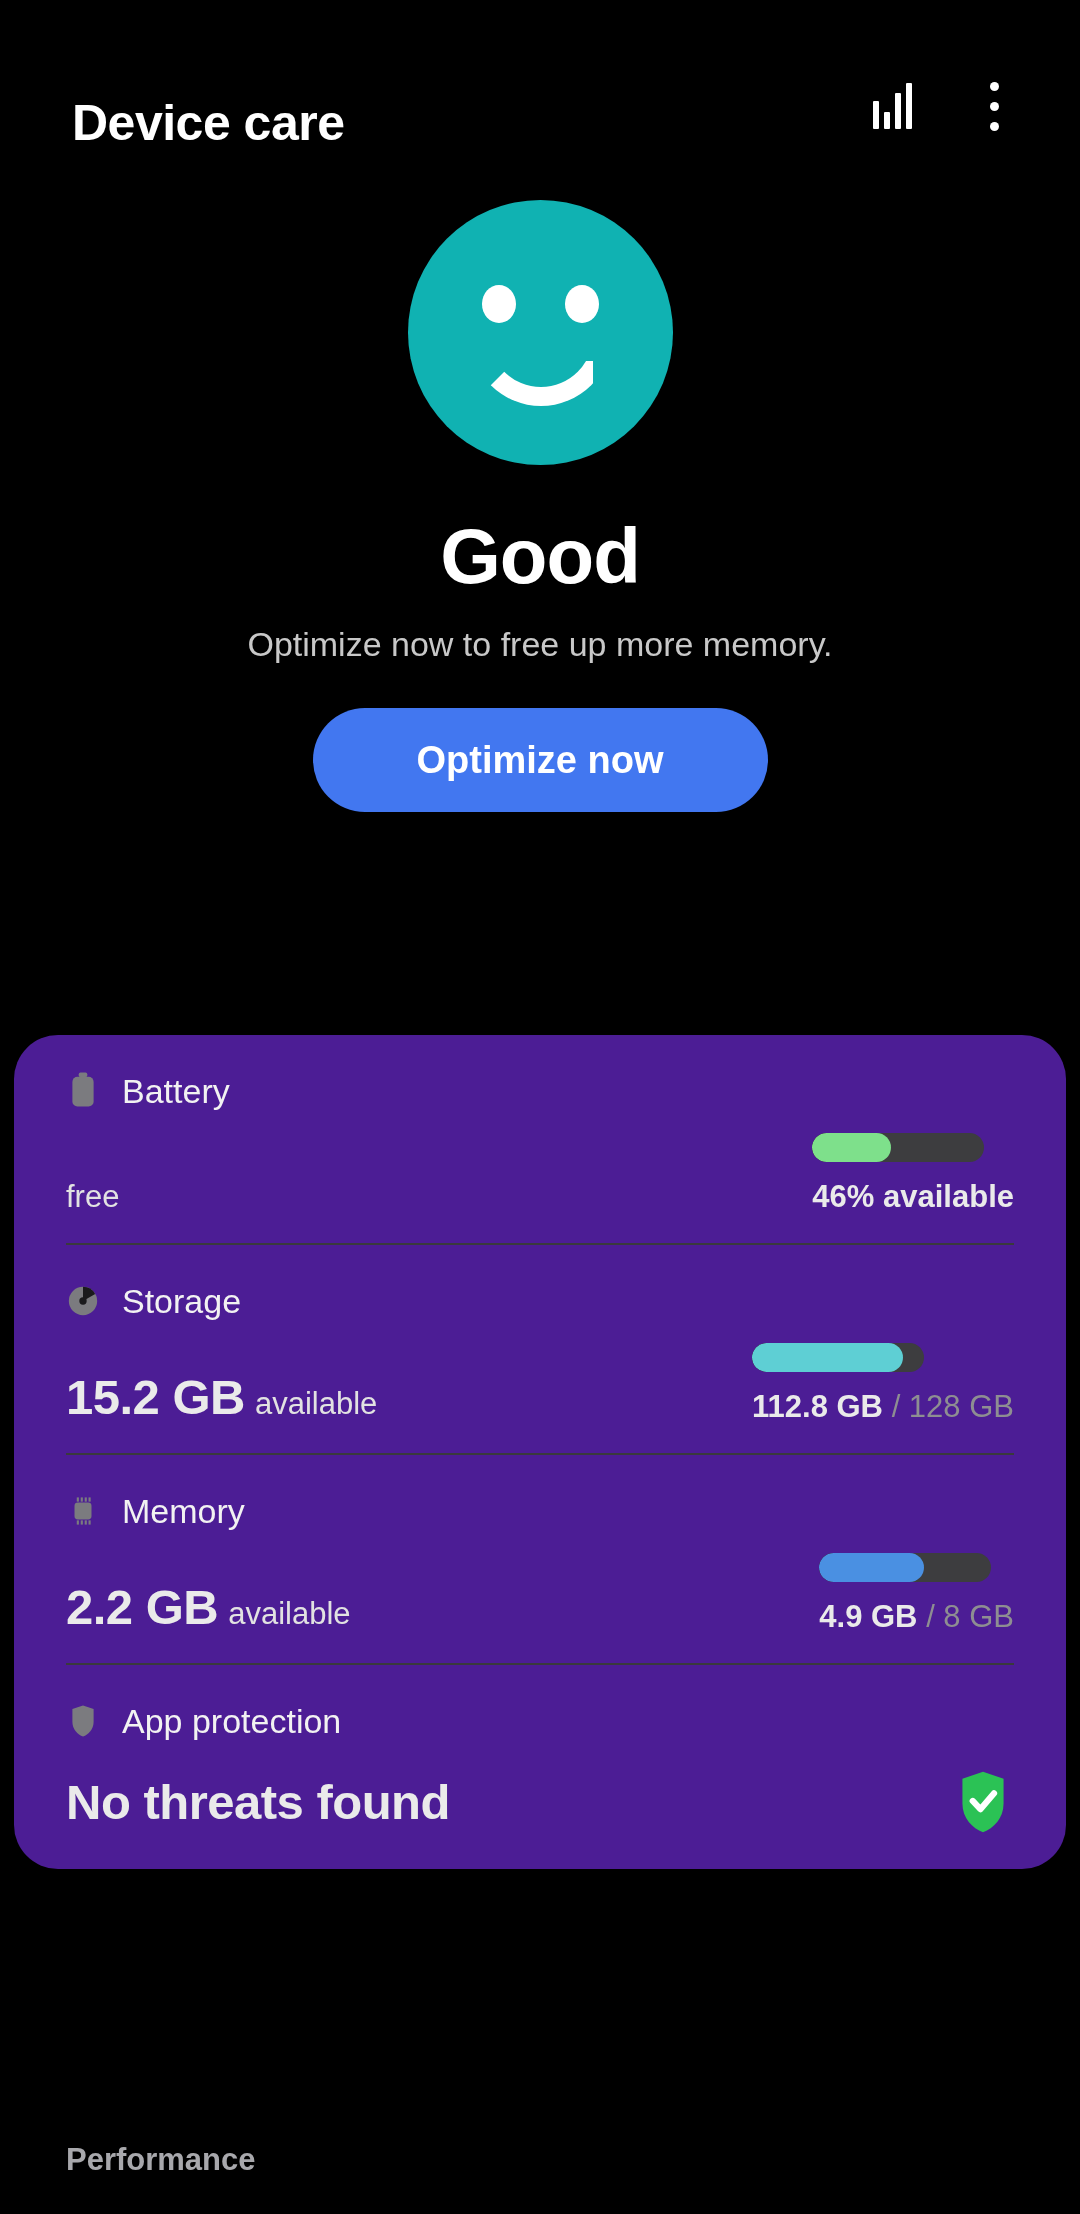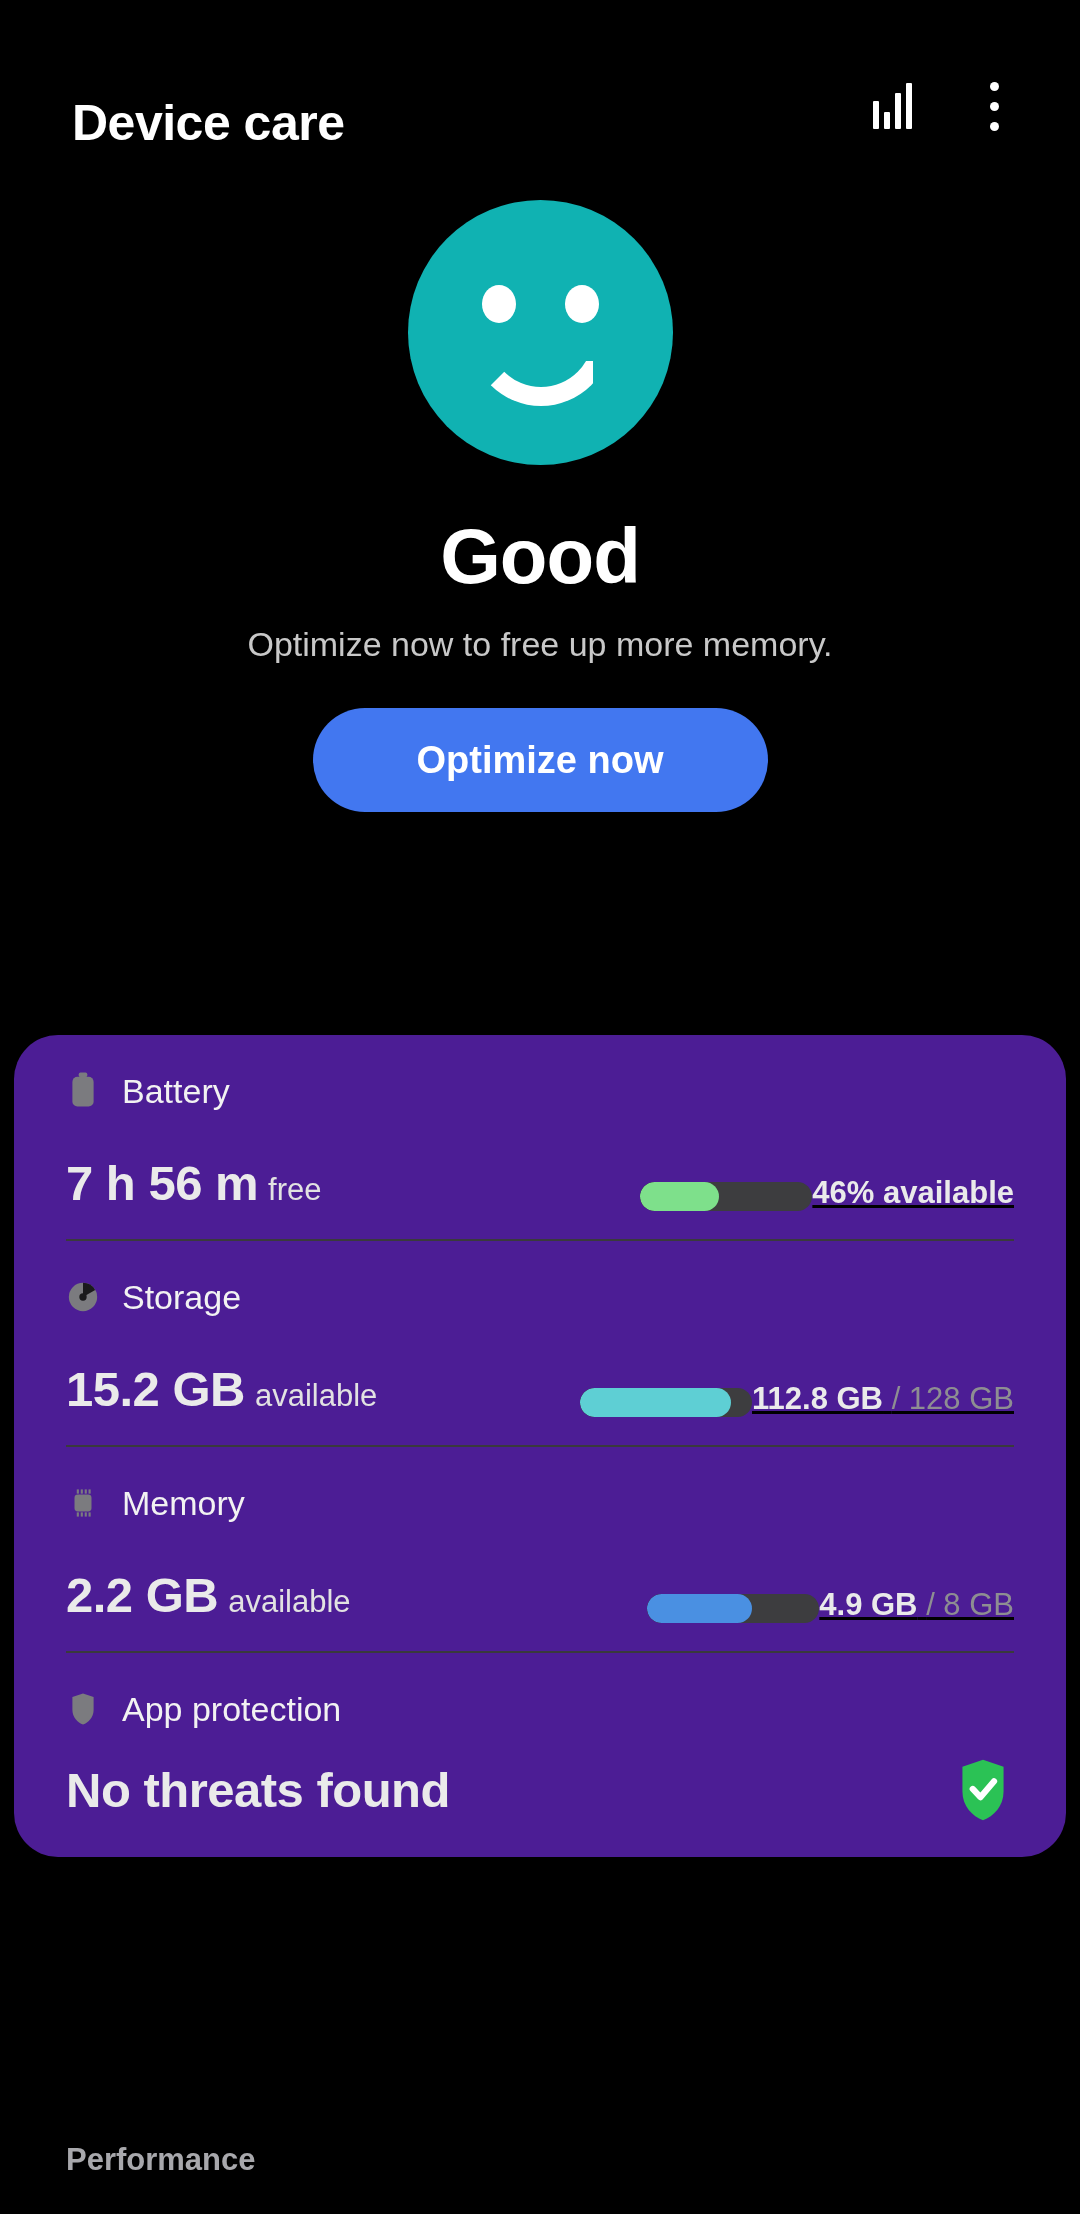--- a/index.html
+++ b/index.html
@@ -92,21 +92,21 @@
   .row-label{ font-size:34px; color:#f2f2f2; font-weight:normal; }
 
   .row-body{
     display:flex; align-items:flex-end; justify-content:space-between;
     margin-top:18px; min-height:78px;
   }
   .metric{ display:flex; align-items:baseline; gap:10px; }
   .metric .big{ font-size:49px; font-weight:bold; color:#eaeaea; letter-spacing:-0.5px; }
   .metric .unit{ font-size:31px; color:#e2e2e2; font-weight:normal; }
 
-  .gauge{ display:flex; flex-direction:row; align-items:flex-end;text-decoration:underline; }
+  .gauge{ display:flex; flex-direction:column; align-items:flex-start; }
   .track{
     width:172px; height:29px; border-radius:15px; background:#3d3d3f;
     overflow:hidden; position:relative;
   }
   .fill{ height:100%; border-radius:15px; }
   .gauge-caption{
     margin-top:17px; font-size:31px; font-weight:bold; color:#eaeaea;
     white-space:nowrap;
   }
   .gauge-caption .muted{ color:#8e8e92; font-weight:normal;margin-top:19px; }
@@ -168,21 +168,20 @@
     <div class="row">
       <div class="row-head">
         <svg class="gi" viewBox="0 0 24 28">
           <rect x="9" y="1" width="6" height="3.2" rx="1.2" fill="#7b7b7f"></rect>
           <rect x="4.5" y="4" width="15" height="21" rx="3.6" fill="#7b7b7f"></rect>
         </svg>
         <span class="row-label">Battery</span>
       </div>
       <div class="row-body">
         <div class="metric">
-          <span class="big">7 h 56 m</span>
           <span class="unit">free</span>
         </div>
         <div class="gauge">
           <div class="track">
             <div class="fill" style="width: 46%; background: rgb(126, 224, 139);"></div>
           </div>
           <div class="gauge-caption">
             <span>46% available</span>
           </div>
         </div>

